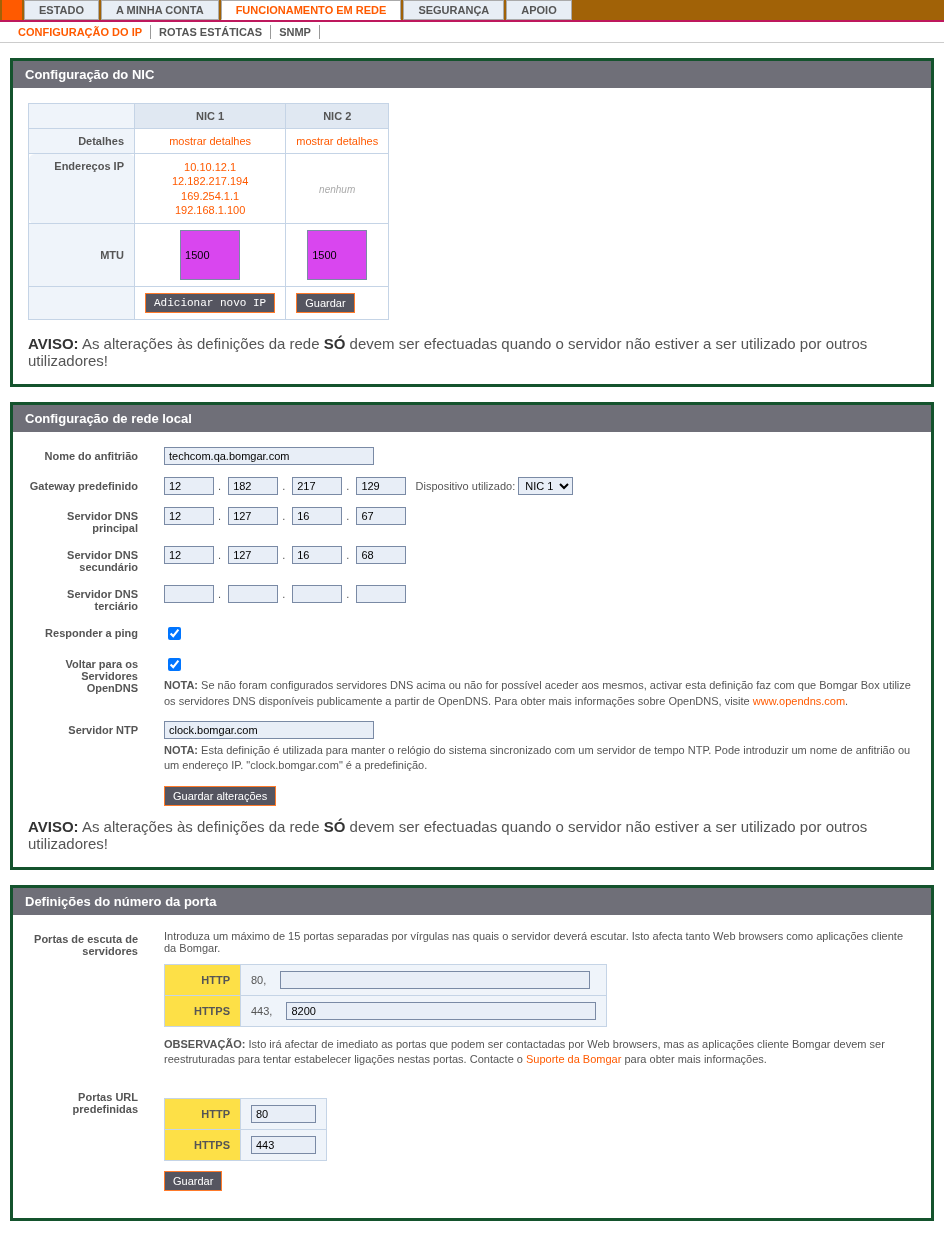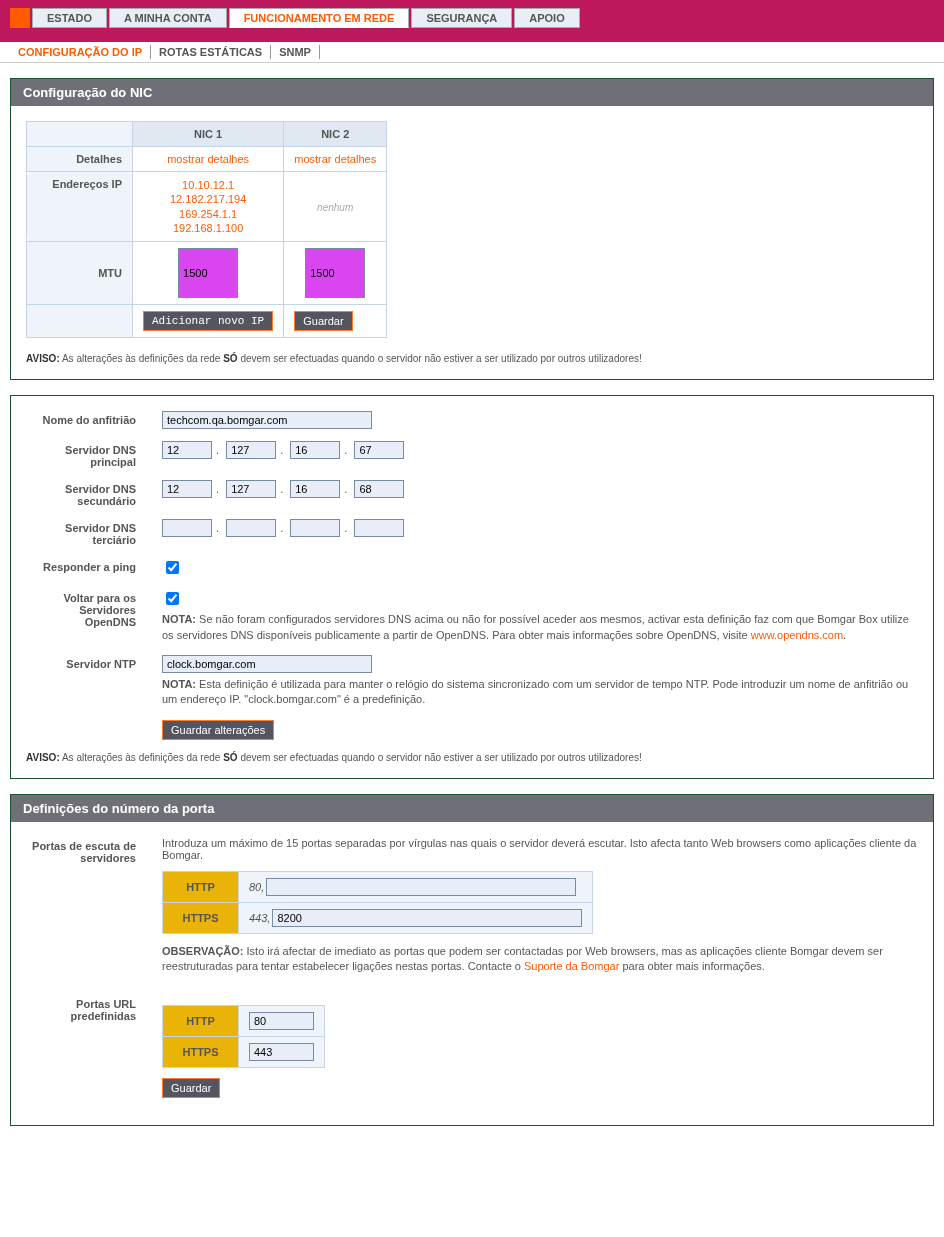--- a/index.html
+++ b/index.html
@@ -6,24 +6,24 @@
     margin: 0;
     padding: 0;
     font-family: Verdana, Arial, sans-serif;
     font-size: 11px;
     color: #333;
     background: #fff;
     width: 944px;
   }
   .main-tabs {
     display: flex;
-    background: #be185d;
-    padding: 8px;
+    background: #a16207;
+    padding: 0;
     height: 20px;
-    border-bottom: 6px solid #be185d;
+    border-bottom: 2px solid #be185d;
   }
   .main-tab {
     padding: 3px 14px;
     background: #e8eef5;
     color: #555;
     font-weight: bold;
     font-size: 11px;
     border: 1px solid #aaa;
     margin-left: 2px;
     cursor: pointer;
@@ -52,21 +52,21 @@
     font-size: 11px;
     font-weight: bold;
     border-right: 1px solid #999;
     cursor: pointer;
   }
   .sub-tab.active {
     color: #ff5a00;
   }
   .section {
     margin: 15px 10px;
-    border: 1px solid #14532d;
+    border: 3px solid #14532d;
   }
   .section-header {
     background: #6f6f78;
     color: #fff;
     font-weight: bold;
     padding: 6px 12px;
     font-size: 13px;
   }
   .section-body {
     padding: 15px;
@@ -120,21 +120,21 @@
     background: #555560;
     color: #fff;
     border: 1px solid #ff7a2a;
     padding: 3px 8px;
     font-size: 11px;
     cursor: pointer;
     font-family: inherit;
   }
   .note {
     color: #555;
-    font-size: 10px;
+    font-size: 15px;
   }
   .note strong { color: #333; }
   .form-row {
     display: flex;
     margin-bottom: 12px;
     align-items: flex-start;
   }
   .form-label {
     width: 110px;
     text-align: right;
@@ -181,33 +181,33 @@
     border-collapse: collapse;
     margin: 10px 0;
   }
   .port-table td {
     border: 1px solid #c5d4e6;
     padding: 6px 10px;
     font-size: 11px;
     background: #eff4fa;
   }
   .port-table td.pt-label {
-    background: #eab308;
-    font-weight: bold;
-    color: #555;
-    text-align: center;
+    background: #fde047;
+    font-weight: bold;
+    color: #555;
+    text-align: right;
     width: 55px;
   }
   .port-table input {
     border: 1px solid #7a8aa5;
     background: #e8eef7;
     padding: 2px 4px;
     font-size: 11px;
   }
-  .port-prefix { color: #555; margin-right: 2px; font-style: italic; }
+  .port-prefix { color: #555; margin-right: 14px; }
 </style>
 </head>
 <body>
 
 <div class="main-tabs">
   <div class="main-tab spacer"></div>
   <div class="main-tab">ESTADO</div>
   <div class="main-tab">A MINHA CONTA</div>
   <div class="main-tab active">FUNCIONAMENTO EM REDE</div>
   <div class="main-tab">SEGURANÇA</div>
@@ -257,29 +257,43 @@
       </tr>
     </tbody>
       </table>
     <div class="note">
       <strong>AVISO:</strong><span> As alterações às definições da rede </span><strong>SÓ</strong><span> devem ser efectuadas quando o servidor não estiver a ser utilizado por outros utilizadores!</span>
     </div>
   </div>
 </div>
 
 <div class="section">
+  <div class="section-header">Configuração de rede local</div>
   <div class="section-body">
 
     <div class="form-row">
       <div class="form-label">Nome do anfitrião</div>
       <div class="form-field">
         <input type="text" class="text-wide" value="techcom.qa.bomgar.com" style="">
       </div>
     </div>
 
+    <div class="form-row">
+      <div class="form-label">Gateway predefinido</div>
+      <div class="form-field">
+        <input type="text" class="ip-octet" value="12" style=""><span class="ip-sep">.</span>
+        <input type="text" class="ip-octet" value="182" style=""><span class="ip-sep">.</span>
+        <input type="text" class="ip-octet" value="217" style=""><span class="ip-sep">.</span>
+        <input type="text" class="ip-octet" value="129" style="">
+        &nbsp;&nbsp;<span>Dispositivo utilizado:</span>
+        <select>
+          <option>NIC 1</option>
+        </select>
+      </div>
+    </div>
 
     <div class="form-row">
       <div class="form-label">Servidor DNS principal</div>
       <div class="form-field">
         <input type="text" class="ip-octet" value="12" style=""><span class="ip-sep">.</span>
         <input type="text" class="ip-octet" value="127" style=""><span class="ip-sep">.</span>
         <input type="text" class="ip-octet" value="16" style=""><span class="ip-sep">.</span>
         <input type="text" class="ip-octet" value="67" style="">
       </div>
     </div>

